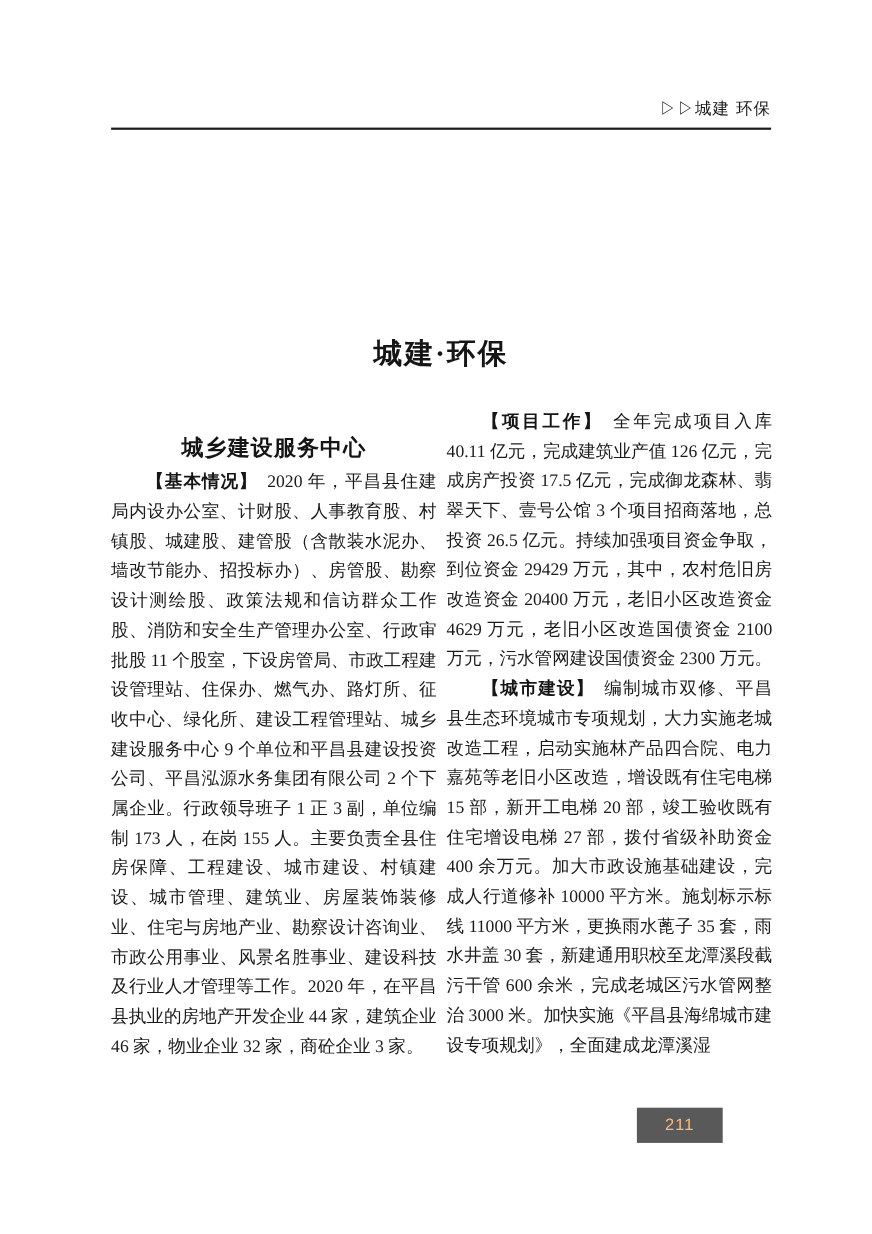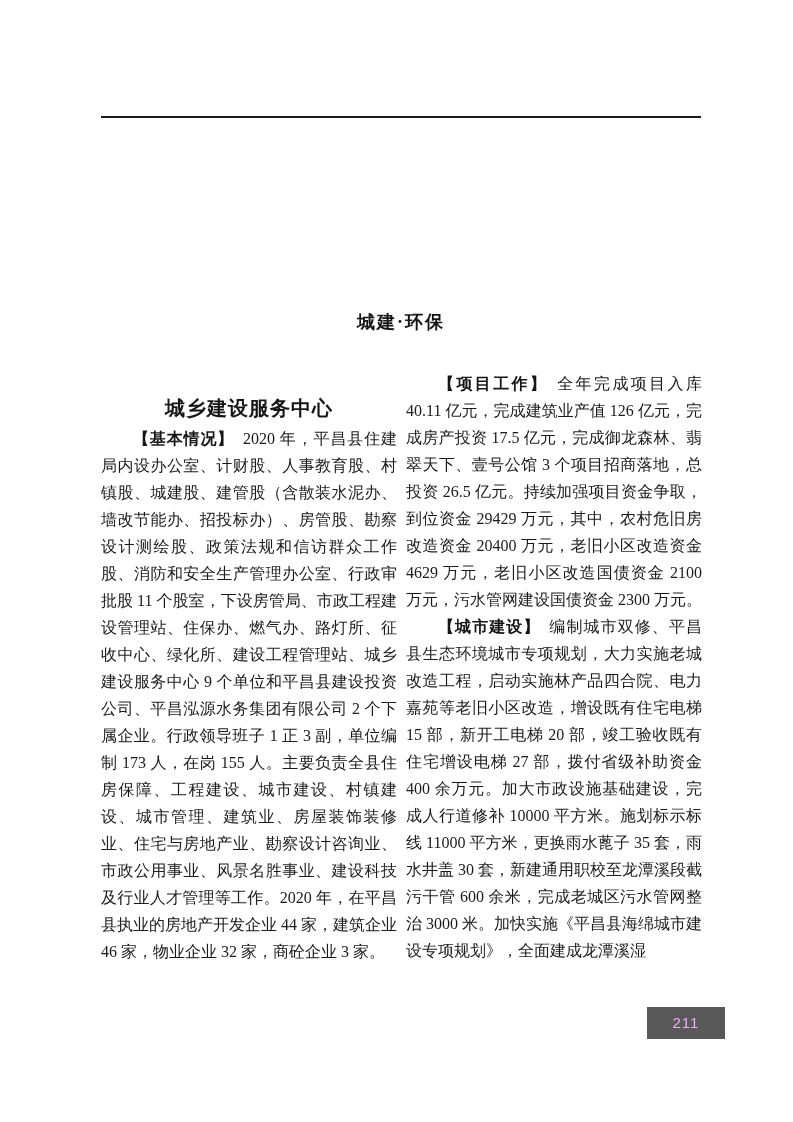--- a/index.html
+++ b/index.html
@@ -34,21 +34,21 @@
     background: #1a1a1a;
   }
   .doc-title {
     position: absolute;
     top: 302px;
     left: 101px;
     width: 600px;
     text-align: center;
     font-family: "Liberation Serif", serif;
     font-weight: bold;
-    font-size: 18px;
+    font-size: 26px;
     line-height: 40px;
     letter-spacing: 2px;
     color: #151515;
   }
   .col {
     position: absolute;
     width: 296px;
   }
   .col-left  { left: 101px; top: 392px; }
   .col-right { left: 406px; top: 370px; }
@@ -71,38 +71,41 @@
     color: #1a1a1a;
   }
   .entry-tag {
     font-family: "Liberation Sans", sans-serif;
     font-weight: bold;
     margin-right: 0.55em;
     color: #151515;
   }
   .page-number {
     position: absolute;
-    left: 647px;
+    left: 579px;
     top: 1007px;
     width: 78px;
     height: 32px;
     background: #595959;
-    color: #f0abfc;
+    color: #fdba74;
     font-family: "Liberation Sans", sans-serif;
     font-size: 15px;
     line-height: 32px;
     text-align: center;
     letter-spacing: 1px;
   }
 </style>
 </head>
 <body>
 
 <div class="page">
 
+  <div class="running-header">
+    <span>▷▷城建 环保</span>
+  </div>
 
   <div class="header-rule"></div>
 
   <h1 class="doc-title">城建·环保</h1>
 
   <div class="col col-left">
     <h2 class="section-heading">城乡建设服务中心</h2>
     <p class="para"><span class="entry-tag">【基本情况】</span><span>2020 年，平昌县住建局内设办公室、计财股、人事教育股、村镇股、城建股、建管股（含散装水泥办、墙改节能办、招投标办）、房管股、勘察设计测绘股、政策法规和信访群众工作股、消防和安全生产管理办公室、行政审批股 11 个股室，下设房管局、市政工程建设管理站、住保办、燃气办、路灯所、征收中心、绿化所、建设工程管理站、城乡建设服务中心 9 个单位和平昌县建设投资公司、平昌泓源水务集团有限公司 2 个下属企业。行政领导班子 1 正 3 副，单位编制 173 人，在岗 155 人。主要负责全县住房保障、工程建设、城市建设、村镇建设、城市管理、建筑业、房屋装饰装修业、住宅与房地产业、勘察设计咨询业、市政公用事业、风景名胜事业、建设科技及行业人才管理等工作。2020 年，在平昌县执业的房地产开发企业 44 家，建筑企业 46 家，物业企业 32 家，商砼企业 3 家。</span></p>
   </div>
 

